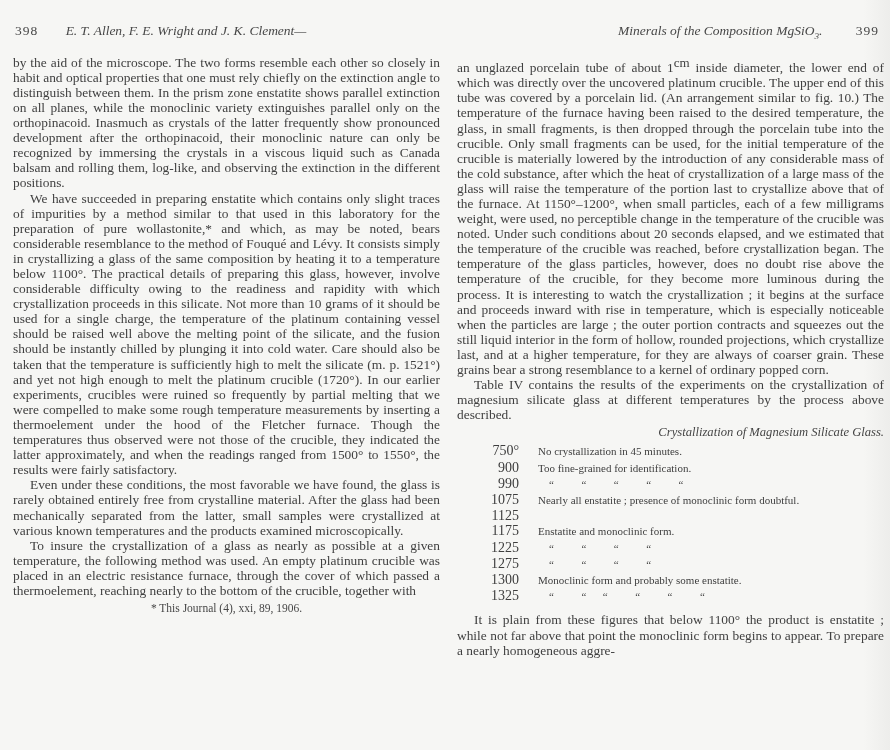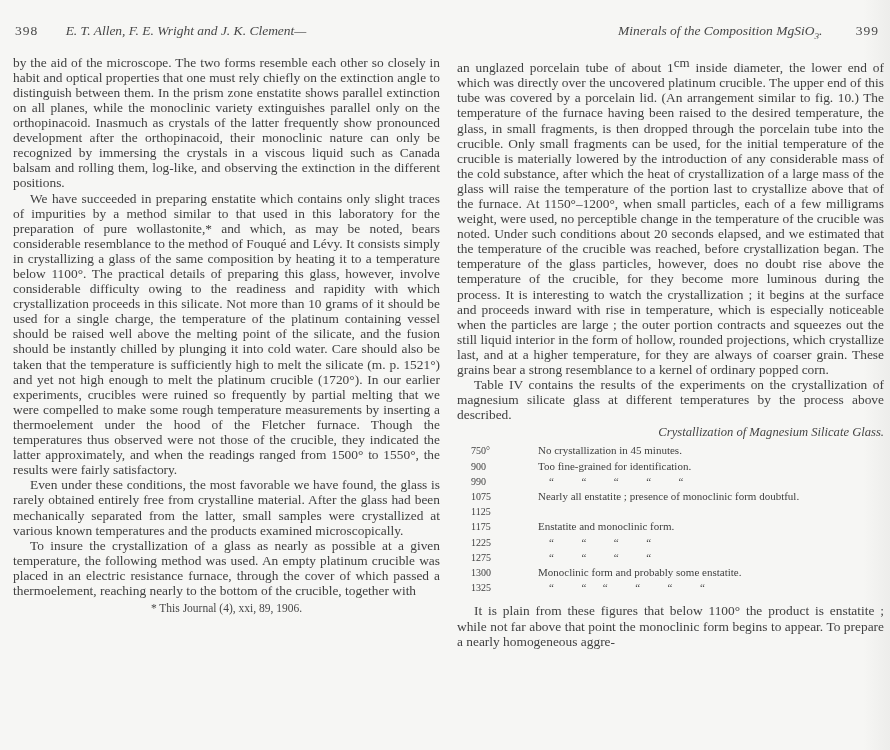--- a/index.html
+++ b/index.html
@@ -45,22 +45,22 @@
     text-align: center; font-variant: small-caps; letter-spacing: 1.5px;
     font-size: 13.5px; margin-top: 9px; color: #454545;
   }
   .tbl-caption {
     text-align: right; font-style: italic;
     font-size: 12.6px; margin-top: 3px; color: #454545;
   }
   .tbl { margin-top: 3px; margin-left: 14px; }
   .tbl-row { display: flex; align-items: baseline; }
   .tbl-temp {
-    width: 48px; flex: none; 
-    font-size: 10px; line-height: 15.2px;
+    width: 48px; flex: none; text-align: right;
+    font-size: 14px; line-height: 15.2px;
   }
   .tbl-desc {
     margin-left: 19px;
     font-size: 11px; line-height: 15.2px;
     padding-left: 65px; text-indent: -65px;
     white-space: pre-wrap;
   }
   p.last { margin-top: 8px; }
 </style>
 </head>

